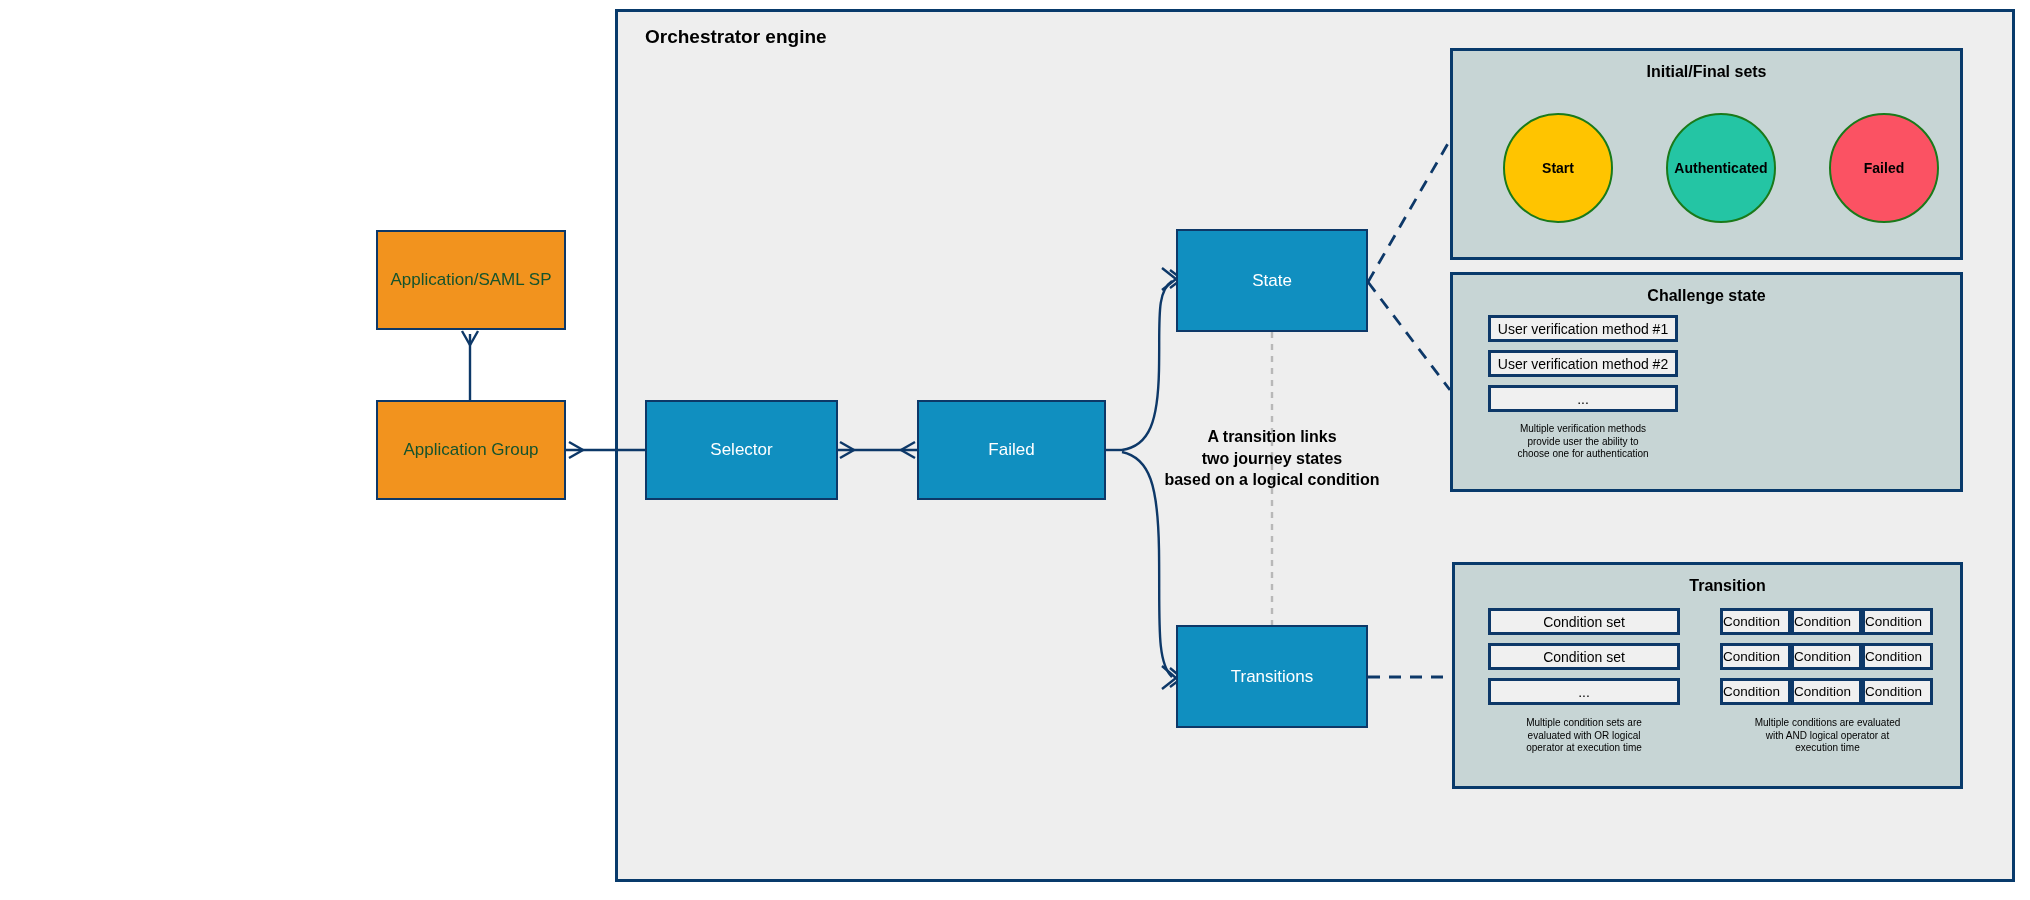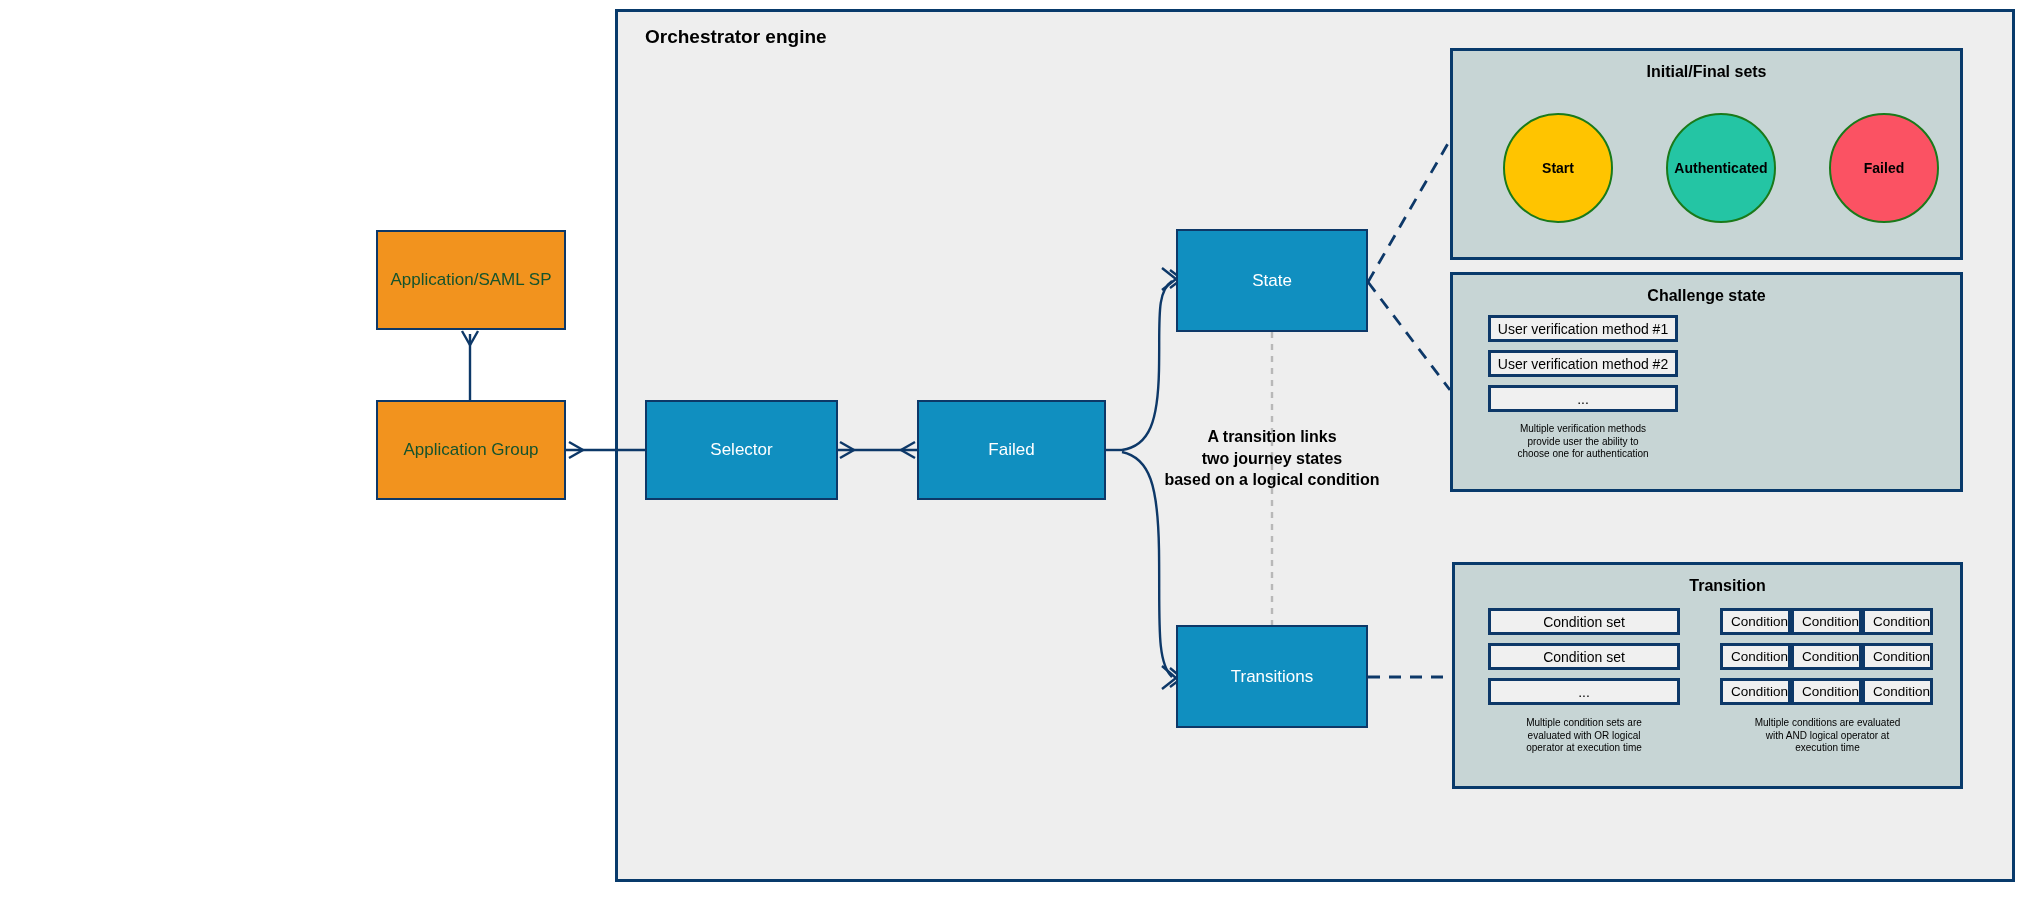--- a/index.html
+++ b/index.html
@@ -86,21 +86,21 @@
     color: #000000;
     text-align: center;
   }
   .cell-box {
     position: absolute;
     box-sizing: border-box;
     background: #f0f0f0;
     border: 3px solid #0d3868;
     display: flex;
     align-items: center;
-    justify-content: flex-end;
+    justify-content: flex-start;
     font-size: 13.5px;
     color: #000000;
     text-align: center;
   }
   .caption {
     position: absolute;
     text-align: center;
     font-size: 10px;
     line-height: 1.25;
     color: #000000;

